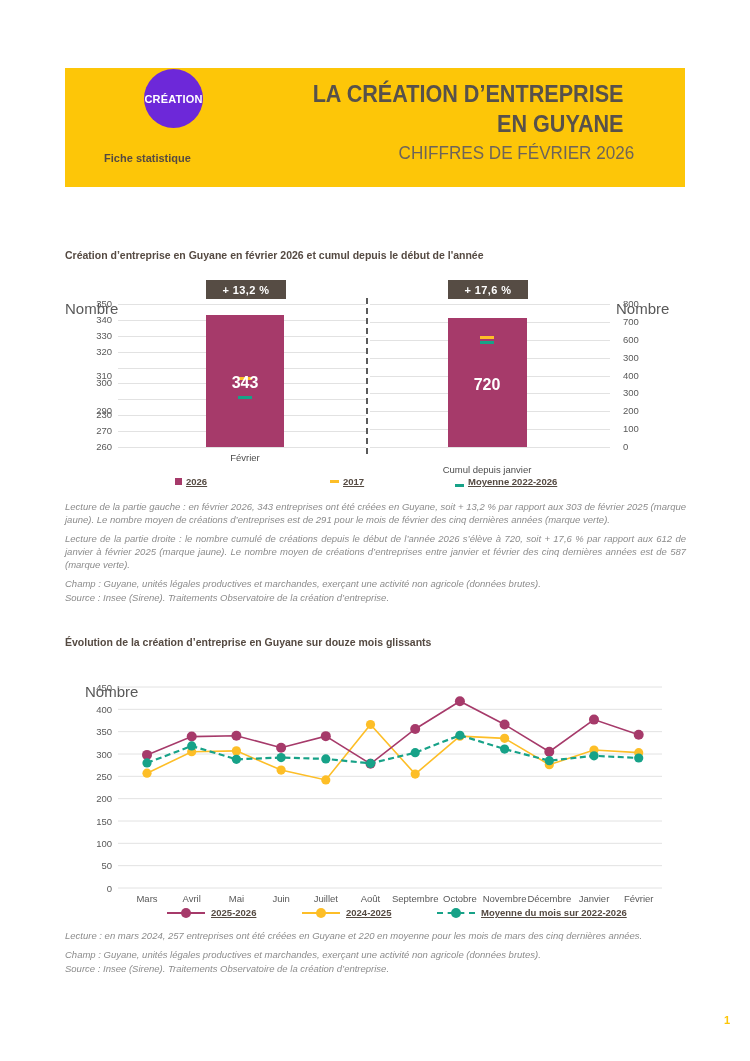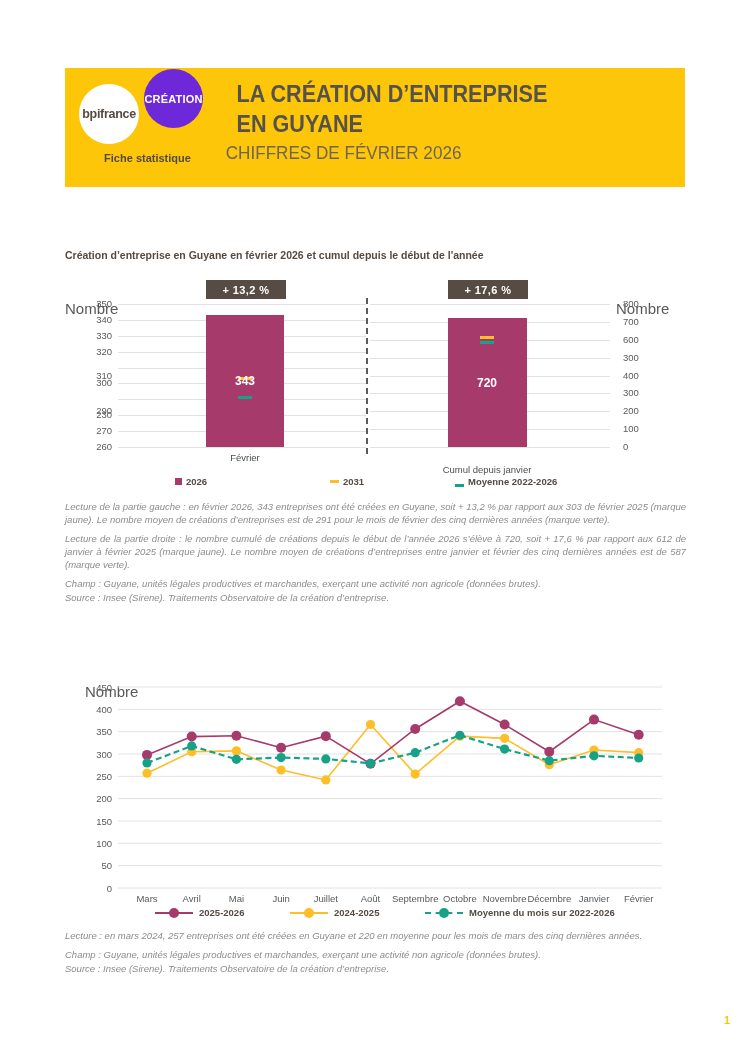--- a/index.html
+++ b/index.html
@@ -7,41 +7,41 @@
         font-family:"Liberation Sans",sans-serif;overflow:hidden;}
   
   .header{position:absolute;left:65px;top:68px;width:620px;height:119px;background:#FDC608;}
   .logo-circle{position:absolute;border-radius:50%;display:flex;align-items:center;justify-content:center;}
   .logo-bpifrance{left:14px;top:16px;width:60px;height:60px;background:#ffffff;}
   .logo-bpifrance span{font-size:12.5px;font-weight:bold;color:#554A42;letter-spacing:-0.3px;}
   .logo-creation{left:79px;top:1px;width:59px;height:59px;background:#6d28d9;}
   .logo-creation span{font-size:11px;font-weight:bold;color:#ffffff;letter-spacing:0.2px;}
   .tagline{position:absolute;left:0;top:84px;width:165px;text-align:center;
            font-size:11px;font-weight:bold;color:#554A42;}
-  .title-block{position:absolute;left:150px;top:11px;width:430px;text-align:left;}
+  .title-block{position:absolute;left:150px;top:11px;width:430px;text-align:right;}
   .title-line{font-size:24px;line-height:30px;font-weight:800;color:#57514B;
               transform:scaleX(0.9);transform-origin:50% 50%;letter-spacing:0px;white-space:nowrap;}
   .subtitle{font-size:18px;line-height:24px;font-weight:400;color:#6E6459;
             transform:scaleX(0.95);transform-origin:50% 50%;white-space:nowrap;margin-top:2px;}
   
   .sec-title{position:absolute;left:65px;width:620px;font-size:10.5px;font-weight:bold;color:#554A42;}
   
   .chart{position:absolute;left:65px;width:620px;}
   .gridline{position:absolute;height:1px;background:#E2E2E2;}
   .tick{position:absolute;font-size:9.5px;color:#595959;height:12px;line-height:12px;}
   .axis-unit{position:absolute;font-size:15px;color:#595959;margin-top:16px;}
   .badge{position:absolute;height:19px;background:#564C44;color:#ffffff;font-size:11px;
          font-weight:bold;display:flex;align-items:center;justify-content:center;letter-spacing:0.4px;}
   .bar{position:absolute;background:#A63A6A;}
-  .bar-label{position:absolute;color:#ffffff;font-size:12px;font-weight:bold;text-align:center;z-index:4;}
+  .bar-label{position:absolute;color:#ffffff;font-size:16px;font-weight:bold;text-align:center;z-index:4;}
   .marker{position:absolute;height:3px;z-index:3;}
   .divider{position:absolute;width:0;border-left:2px dashed #5A5A5A;}
   .cat-label{position:absolute;font-size:9.5px;color:#4D4D4D;text-align:center;}
   .legend-row{position:absolute;font-size:9.5px;font-weight:bold;color:#554A42;}
-  .legend-item{position:absolute;display:flex;align-items:center;white-space:nowrap;}
+  .legend-item{position:absolute;display:flex;align-items:center;white-space:nowrap;text-decoration:underline;}
   .sw-square{width:7px;height:7px;background:#A63A6A;margin-right:4px;}
   .sw-dash{width:9px;height:3px;margin-right:4px;}
   .lg-line{position:relative;width:38px;height:10px;margin-right:6px;}
   .lg-line .ln{position:absolute;left:0;right:0;top:4px;height:2px;}
   .lg-line .ln.dashed{height:0;border-top:2px dashed #17A288;background:none;}
   .lg-line .dot{position:absolute;left:14px;top:0;width:10px;height:10px;border-radius:50%;}
   
   .notes{position:absolute;left:65px;width:621px;font-size:9.5px;font-style:italic;
          color:#8C8C8C;line-height:13px;}
   .notes p{margin:0 0 6px 0;}
@@ -51,23 +51,20 @@
           font-weight:bold;color:#3C3A36;white-space:nowrap;}
   .footer .sep{color:#6d6d6d;font-weight:400;margin:0 9px;}
   .page-num{position:absolute;right:20px;top:1014px;font-size:11px;font-weight:bold;color:#FDC608;}
 </style>
 </head>
 <body>
 
 <div class="page">
 
   <div class="header">
-    <div class="logo-circle logo-bpifrance">
-      <span>bpifrance</span>
-    </div>
     <div class="logo-circle logo-creation">
       <span>CRÉATION</span>
     </div>
     <div class="tagline">Fiche statistique</div>
     <div class="title-block">
       <div class="title-line">LA CRÉATION D’ENTREPRISE</div>
       <div class="title-line">EN GUYANE</div>
       <div class="subtitle">CHIFFRES DE FÉVRIER 2026</div>
     </div>
   </div>
@@ -135,36 +132,37 @@
     <div class="cat-label" style="left:90px;top:172px;width:180px;">Février</div>
     <div class="cat-label" style="left:332px;top:172px;width:180px;margin-top:12px;">Cumul depuis janvier</div>
 
     <div class="legend-row" style="left:0;top:196px;width:620px;height:14px;">
       <div class="legend-item" style="left:110px;top:0;">
         <span class="sw-square"></span>
         <span>2026</span>
       </div>
       <div class="legend-item" style="left:265px;top:0;">
         <span class="sw-dash" style="background:#FDBE27;"></span>
-        <span>2031</span>
+        <span>2017</span>
       </div>
       <div class="legend-item" style="left:390px;top:0;align-items:flex-end;">
         <span class="sw-dash" style="background:#17A288;"></span>
         <span>Moyenne 2022-2026</span>
       </div>
     </div>
   </div>
 
   <div class="notes" style="top:500px;">
     <p class="just">Lecture de la partie gauche : en février 2026, 343 entreprises ont été créées en Guyane, soit + 13,2 % par rapport aux 303 de février 2025 (marque jaune). Le nombre moyen de créations d’entreprises est de 291 pour le mois de février des cinq dernières années (marque verte).</p>
     <p class="just">Lecture de la partie droite : le nombre cumulé de créations depuis le début de l’année 2026 s’élève à 720, soit + 17,6 % par rapport aux 612 de janvier à février 2025 (marque jaune). Le nombre moyen de créations d’entreprises entre janvier et février des cinq dernières années est de 587 (marque verte).</p>
     <p style="margin-bottom:1px;">Champ : Guyane, unités légales productives et marchandes, exerçant une activité non agricole (données brutes).</p>
     <p>Source : Insee (Sirene). Traitements Observatoire de la création d’entreprise.</p>
   </div>
 
+  <div class="sec-title" style="top:636px;">Évolution de la création d’entreprise en Guyane sur douze mois glissants</div>
 
   <div class="chart" id="chart2" style="top:655px;height:275px;">
     <div class="axis-unit" style="left:20px;top:12px;">Nombre</div>
     <svg id="c2-svg" width="620" height="250" viewBox="0 0 620 250" style="position:absolute;left:0;top:0;">
         <line x1="53" y1="233" x2="597" y2="233" stroke="#E2E2E2" stroke-width="1"></line>
         <text x="47" y="236.5" text-anchor="end" font-size="9.5" fill="#595959" font-family="Liberation Sans, sans-serif">0</text>
         <line x1="53" y1="210.66666666666666" x2="597" y2="210.66666666666666" stroke="#E2E2E2" stroke-width="1"></line>
         <text x="47" y="214.16666666666666" text-anchor="end" font-size="9.5" fill="#595959" font-family="Liberation Sans, sans-serif">50</text>
         <line x1="53" y1="188.33333333333334" x2="597" y2="188.33333333333334" stroke="#E2E2E2" stroke-width="1"></line>
         <text x="47" y="191.83333333333334" text-anchor="end" font-size="9.5" fill="#595959" font-family="Liberation Sans, sans-serif">100</text>
@@ -228,21 +226,21 @@
         <circle cx="260.8" cy="103.91333333333333" r="4.6" fill="#17A288"></circle>
         <circle cx="305.5" cy="108.38" r="4.6" fill="#17A288"></circle>
         <circle cx="350.20000000000005" cy="97.66" r="4.6" fill="#17A288"></circle>
         <circle cx="394.90000000000003" cy="80.24000000000001" r="4.6" fill="#17A288"></circle>
         <circle cx="439.6" cy="94.08666666666667" r="4.6" fill="#17A288"></circle>
         <circle cx="484.3" cy="105.7" r="4.6" fill="#17A288"></circle>
         <circle cx="529" cy="100.78666666666666" r="4.6" fill="#17A288"></circle>
         <circle cx="573.7" cy="103.02000000000001" r="4.6" fill="#17A288"></circle>
       </svg>
 
-    <div class="legend-row" style="left:0;top:252px;width:620px;height:14px;">
+    <div class="legend-row" style="left:12px;top:252px;width:620px;height:14px;">
       <div class="legend-item" style="left:90px;top:0;">
         <span class="lg-line">
           <span class="ln" style="background:#A63A6A;"></span>
             <span class="dot" style="background:#A63A6A;"></span>
         </span>
         <span>2025-2026</span>
       </div>
       <div class="legend-item" style="left:225px;top:0;">
         <span class="lg-line">
           <span class="ln" style="background:#FDBE27;"></span>

